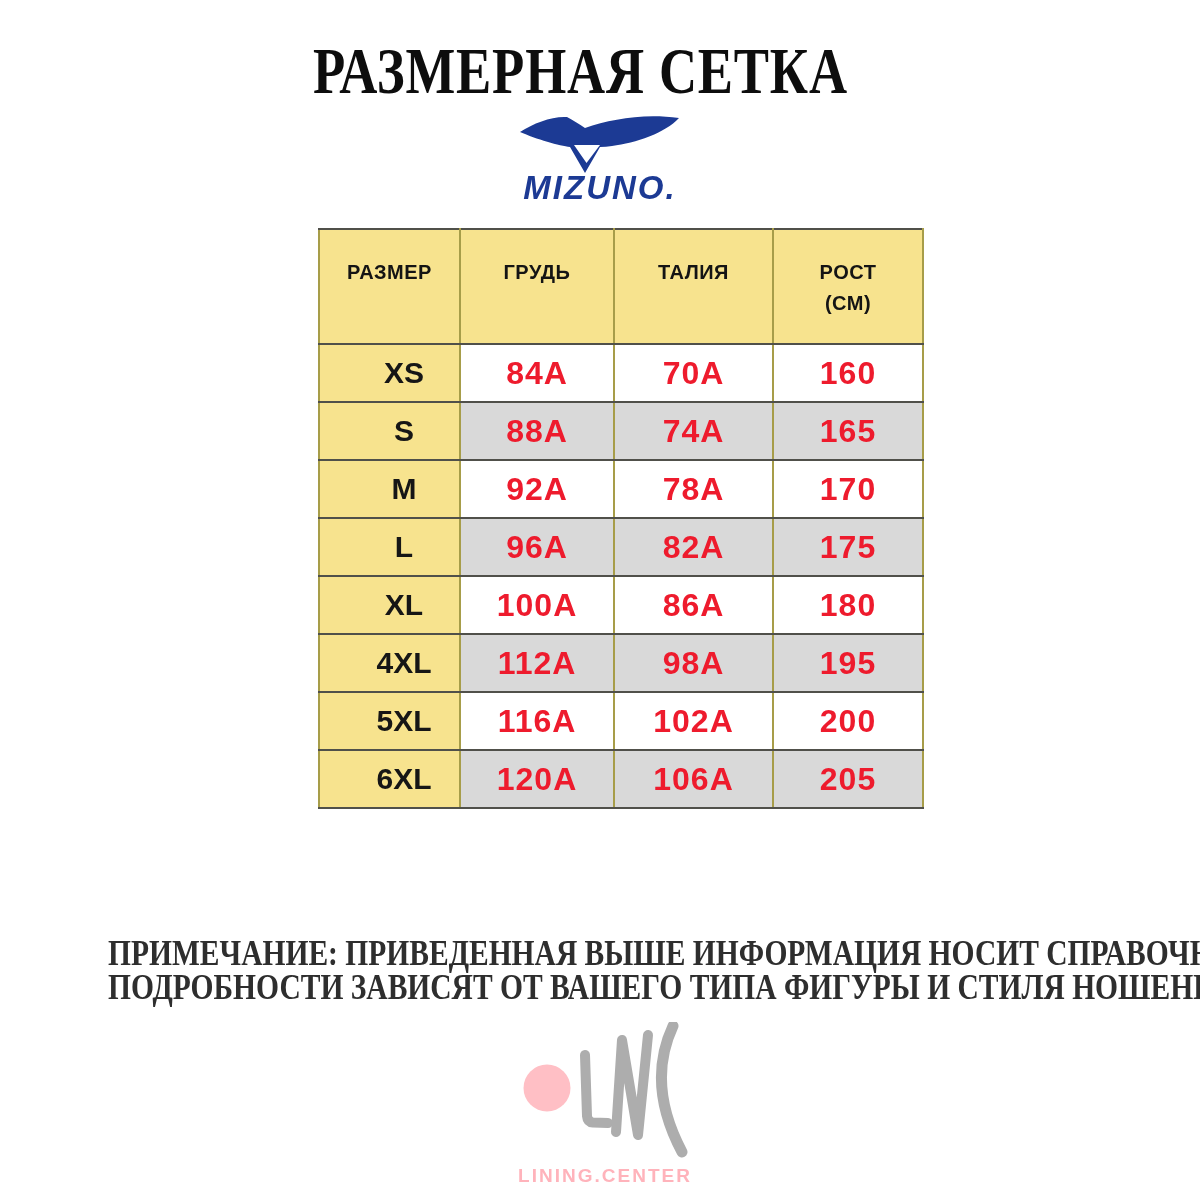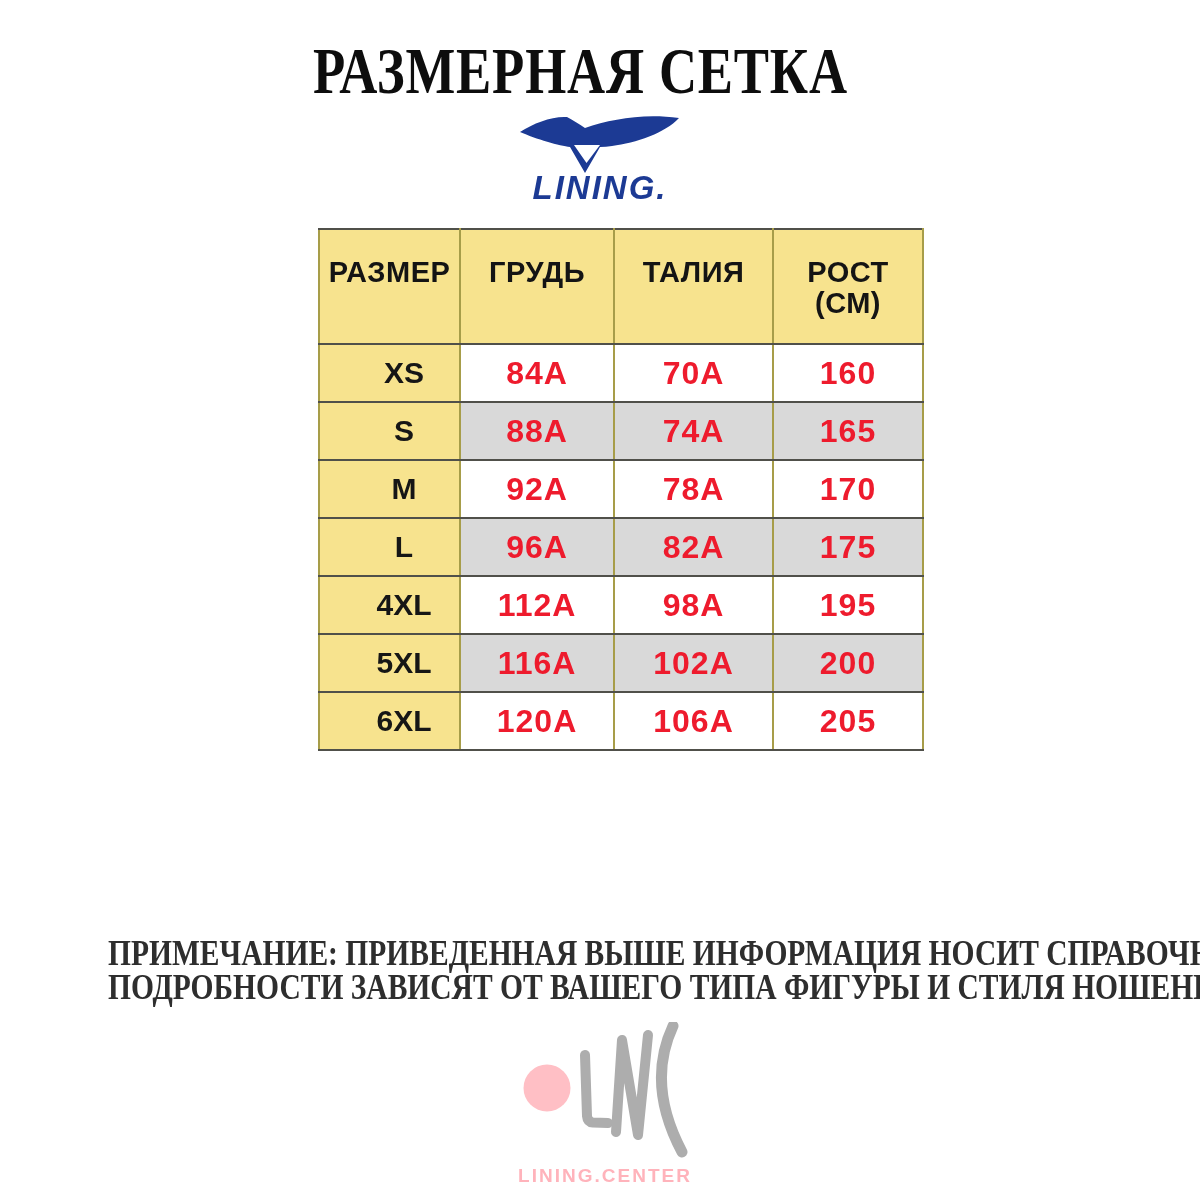--- a/index.html
+++ b/index.html
@@ -28,21 +28,21 @@
     position:absolute; top:228px; left:318px;
     border-collapse:collapse; table-layout:fixed;
   }
   .size-table th, .size-table td {
     text-align:center; overflow:hidden;
     border-top:2px solid #50504A; border-bottom:2px solid #50504A;
     border-left:2px solid #A79D49; border-right:2px solid #A79D49;
   }
   .size-table thead tr { height:115px; }
   .size-table thead th {
-    background:#F7E38E; color:#141414; font-size:29px; font-weight:bold;
+    background:#F7E38E; color:#141414; font-size:20px; font-weight:bold;
     vertical-align:top; padding-top:27px; line-height:31px; letter-spacing:0.5px;
   }
   .size-table tbody tr { height:58px; }
   .size-table tbody th {
     background:#F7E38E; color:#161616; font-size:30px; font-weight:bold; vertical-align:middle;padding-left:30px;
   }
   .size-table tbody td {
     background:#ffffff; color:#EE1B2D; font-size:32px; font-weight:bold;
     vertical-align:middle; letter-spacing:1px;
   }
@@ -78,21 +78,21 @@
       C 57,10 63,14 69,18
       C 95,9 128,3 163,8
       C 149,23 120,33 96,36
       C 92,36.6 88,37 84,37
       L 69,63
       L 54,37
       C 44,36 20,29 4,22
       Z
       M 58,35 L 84,35 L 70.5,53 Z"></path>
   </svg>
-  <div class="wordmark">LINING.</div>
+  <div class="wordmark">MIZUNO.</div>
 </div>
 
 <table class="size-table">
   <colgroup>
     <col style="width:141px">
       <col style="width:154px">
       <col style="width:159px">
       <col style="width:150px">
   </colgroup>
   <thead>
@@ -125,20 +125,26 @@
       <td>78A</td>
       <td>170</td>
     </tr>
     <tr>
       <th>L</th>
       <td>96A</td>
       <td>82A</td>
       <td>175</td>
     </tr>
     <tr>
+      <th>XL</th>
+      <td>100A</td>
+      <td>86A</td>
+      <td>180</td>
+    </tr>
+    <tr>
       <th>4XL</th>
       <td>112A</td>
       <td>98A</td>
       <td>195</td>
     </tr>
     <tr>
       <th>5XL</th>
       <td>116A</td>
       <td>102A</td>
       <td>200</td>

